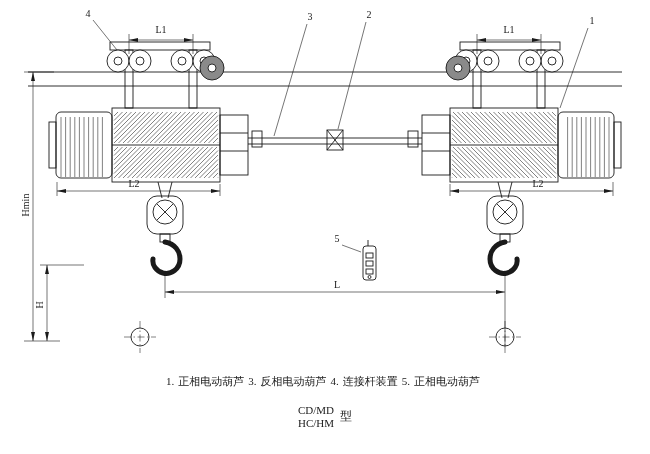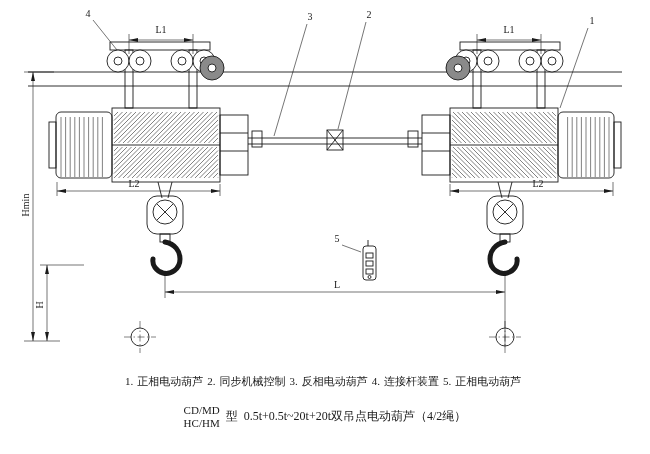--- a/index.html
+++ b/index.html
@@ -385,29 +385,27 @@
     <line x1="588" y1="28" x2="560" y2="108"></line>
     <text x="337" y="242" text-anchor="middle">5</text>
     <line x1="342" y1="245" x2="361" y2="252"></line>
   </g>
 
 </svg>
 
 
 <div class="legend">
   <span class="leg-item"><span>1.</span><span>正相电动葫芦</span></span>
-  <span class="leg-item"><span>2.</span><span>同步机械控制</span></span>
   <span class="leg-item"><span>3.</span><span>反相电动葫芦</span></span>
   <span class="leg-item"><span>4.</span><span>连接杆装置</span></span>
   <span class="leg-item"><span>5.</span><span>正相电动葫芦</span></span>
 </div>
 
 
 <div class="title-block">
   <span class="model-col">
     <span>CD/MD</span>
     <span>HC/HM</span>
   </span>
   <span>型</span>
-  <span>0.5t+0.5t~20t+20t双吊点电动葫芦（4/2绳）</span>
 </div>
 
 </div>
 
 </body></html>

